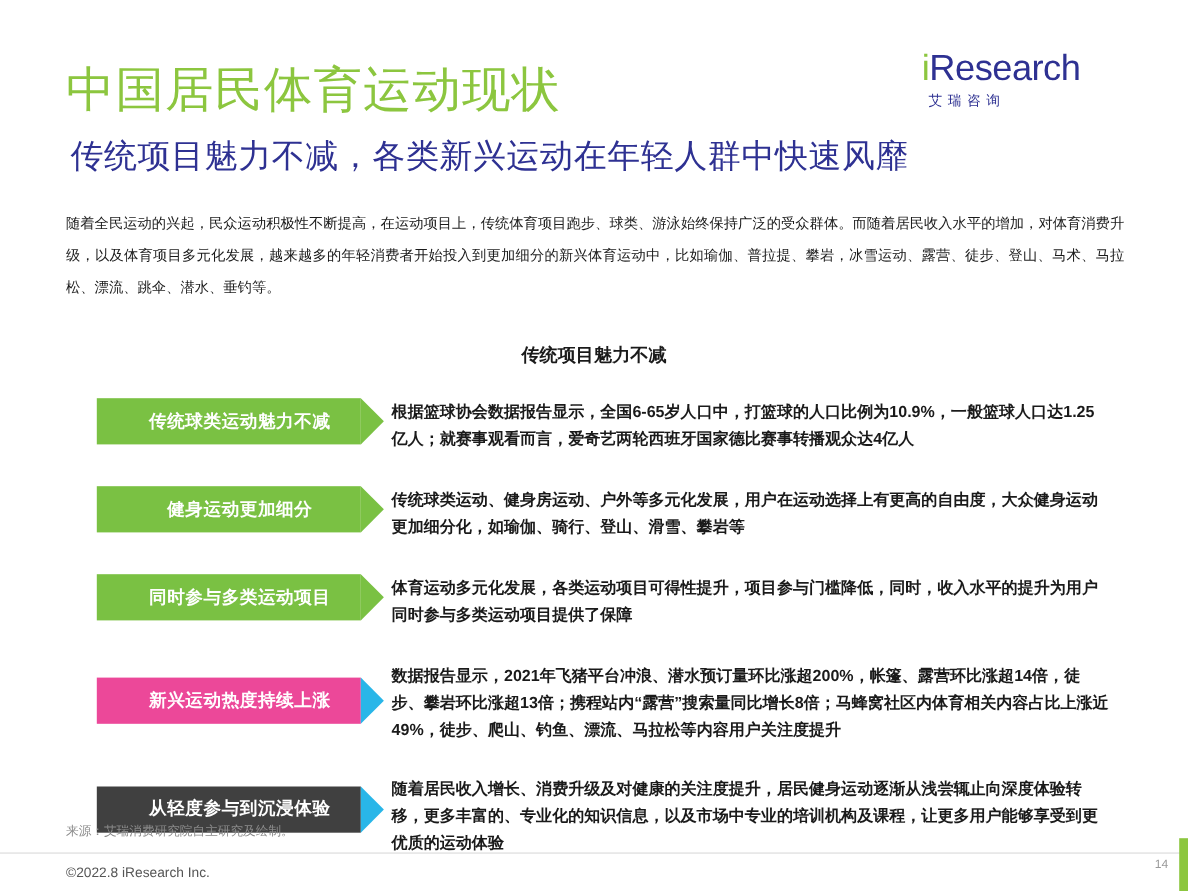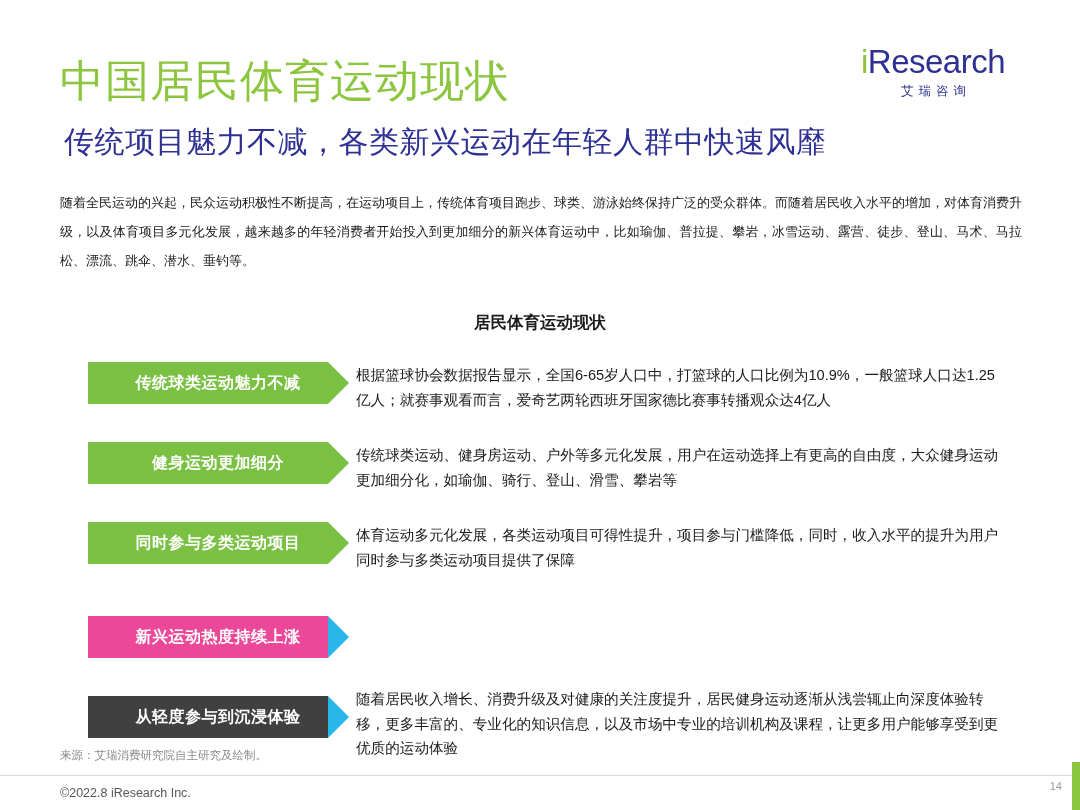--- a/index.html
+++ b/index.html
@@ -7,21 +7,21 @@
     width: 1080px; height: 810px;
     font-family: "Liberation Sans", sans-serif;
     background: #ffffff;
     overflow: hidden;
   }
   .page { position: relative; width: 1080px; height: 810px; background: #fff; }
 
   
   .logo-block {
     position: absolute; right: 52px; top: 44px;
-    text-align: center; width: 190px;
+    width: 190px;
   }
   .logo-main {
     font-size: 33px; line-height: 36px; letter-spacing: -0.5px;
     white-space: nowrap;
   }
   .logo-i { color: #8cc63f; font-weight: 400; }
   .logo-r { color: #2e3192; font-weight: 400; }
   .logo-research { color: #2e3192; font-weight: 400; }
   .logo-sub {
     color: #2e3192; font-size: 12.5px; letter-spacing: 5px;
@@ -68,20 +68,21 @@
   .tag::after {
     content: ""; position: absolute; right: -21px; top: 0;
     width: 0; height: 0;
     border-top: 21px solid transparent;
     border-bottom: 21px solid transparent;
     border-left: 21px solid var(--c);
   }
   .row-text {
     flex: 1; font-size: 14.6px; line-height: 24.5px; color: #1a1a1a;
     padding-top: 1px;
+    font-weight: bold;
   }
 
   
   .source {
     position: absolute; left: 60px; top: 748px;
     font-size: 11.5px; color: #8a8a8a;
   }
 
   
   .footer-line {
@@ -112,21 +113,21 @@
 
   <div class="logo-block">
     <div class="logo-main"><span class="logo-i">i</span><span class="logo-r">R</span><span class="logo-research">esearch</span></div>
     <div class="logo-sub">艾瑞咨询</div>
   </div>
 
   <div class="title-main">中国居民体育运动现状</div>
   <div class="title-sub">传统项目魅力不减，各类新兴运动在年轻人群中快速风靡</div>
   <div class="lede">随着全民运动的兴起，民众运动积极性不断提高，在运动项目上，传统体育项目跑步、球类、游泳始终保持广泛的受众群体。而随着居民收入水平的增加，对体育消费升级，以及体育项目多元化发展，越来越多的年轻消费者开始投入到更加细分的新兴体育运动中，比如瑜伽、普拉提、攀岩，冰雪运动、露营、徒步、登山、马术、马拉松、漂流、跳伞、潜水、垂钓等。</div>
 
-  <div class="section-title">居民体育运动现状</div>
+  <div class="section-title">传统项目魅力不减</div>
 
   <div class="rows">
 
     <div class="row" style="margin-bottom:30px;">
       <div class="tag-wrap">
         <div class="tag" style="--c:#7ac143;background:#7ac143;">
             <span>传统球类运动魅力不减</span>
           </div>
       </div>
       <div class="row-text">根据篮球协会数据报告显示，全国6-65岁人口中，打篮球的人口比例为10.9%，一般篮球人口达1.25亿人；就赛事观看而言，爱奇艺两轮西班牙国家德比赛事转播观众达4亿人</div>
@@ -149,20 +150,21 @@
       </div>
       <div class="row-text">体育运动多元化发展，各类运动项目可得性提升，项目参与门槛降低，同时，收入水平的提升为用户同时参与多类运动项目提供了保障</div>
     </div>
 
     <div class="row" style="margin-bottom:28px;">
       <div class="tag-wrap">
         <div class="tag" style="--c:#29b6e8;background:#ec4899;margin-top:14px;">
             <span>新兴运动热度持续上涨</span>
           </div>
       </div>
+      <div class="row-text">数据报告显示，2021年飞猪平台冲浪、潜水预订量环比涨超200%，帐篷、露营环比涨超14倍，徒步、攀岩环比涨超13倍；携程站内“露营”搜索量同比增长8倍；马蜂窝社区内体育相关内容占比上涨近49%，徒步、爬山、钓鱼、漂流、马拉松等内容用户关注度提升</div>
     </div>
 
     <div class="row">
       <div class="tag-wrap">
         <div class="tag" style="--c:#29b6e8;background:#404040;margin-top:10px;">
             <span>从轻度参与到沉浸体验</span>
           </div>
       </div>
       <div class="row-text">随着居民收入增长、消费升级及对健康的关注度提升，居民健身运动逐渐从浅尝辄止向深度体验转移，更多丰富的、专业化的知识信息，以及市场中专业的培训机构及课程，让更多用户能够享受到更优质的运动体验</div>
     </div>

